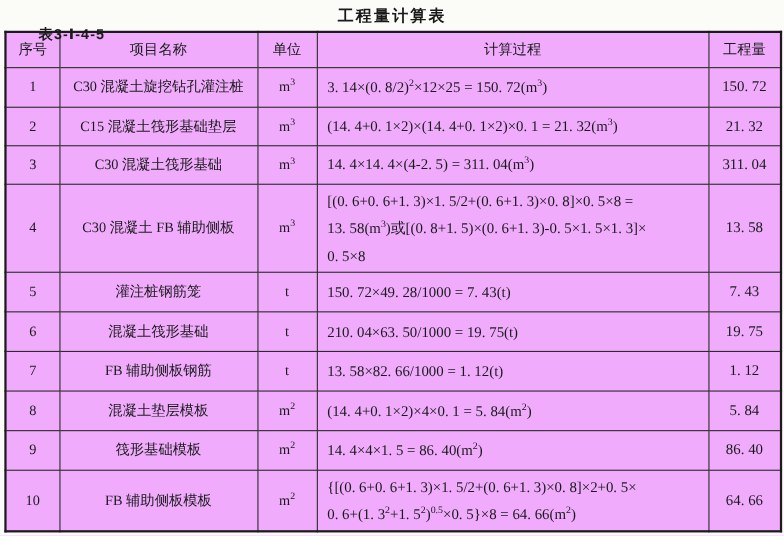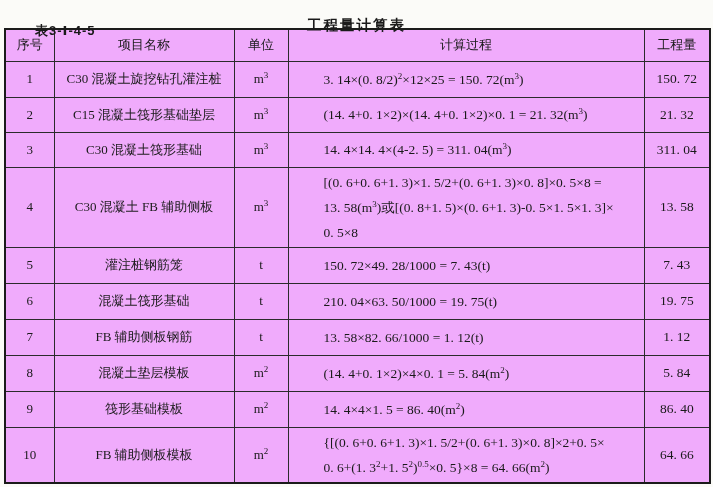--- a/index.html
+++ b/index.html
@@ -10,36 +10,36 @@
     font-family:"Liberation Serif","DejaVu Serif",serif;
     overflow:hidden;
   }
   .caption{position:relative;height:28px;}
   .table-no{
     position:absolute;left:35px;top:22px;
     font-family:"Liberation Sans","DejaVu Sans",sans-serif;
     font-weight:700;font-size:13px;letter-spacing:1px;
   }
   .table-title{
-    display:block;text-align:center;padding-top:16px;
+    display:block;text-align:center;padding-top:5px;
     font-family:"Liberation Sans","DejaVu Sans",sans-serif;
     font-weight:700;font-size:14.5px;letter-spacing:2px;
   }
   table{
     border-collapse:collapse;table-layout:fixed;
     width:705px;margin-left:4px;
     border:2px solid #1b1b1b;
     background:#f0abfc;
   }
   th,td{border:1px solid #2b2b2b;padding:0;font-weight:400;overflow:hidden;}
   th{font-size:13px;}
   td.c{text-align:center;font-size:13px;}
   td.qty{text-align:center;font-size:13.5px;font-family:"Liberation Serif","DejaVu Serif",serif;}
   td.calc{padding:2px 6px 2px 9px;font-size:13.5px;text-align:left;}
-  .calc .line{line-height:25px;white-space:nowrap;margin-left:26px;}
+  .calc .line{line-height:25px;white-space:nowrap;}
   sup{font-size:9px;line-height:0;}
   tr.h32{height:32px;}
   tr.h36{height:36px;}
   tr.h35{height:35px;}
   tr.h80{height:80px;}
   tr.h55{height:55px;}
 </style>
 </head>
 <body>
 

